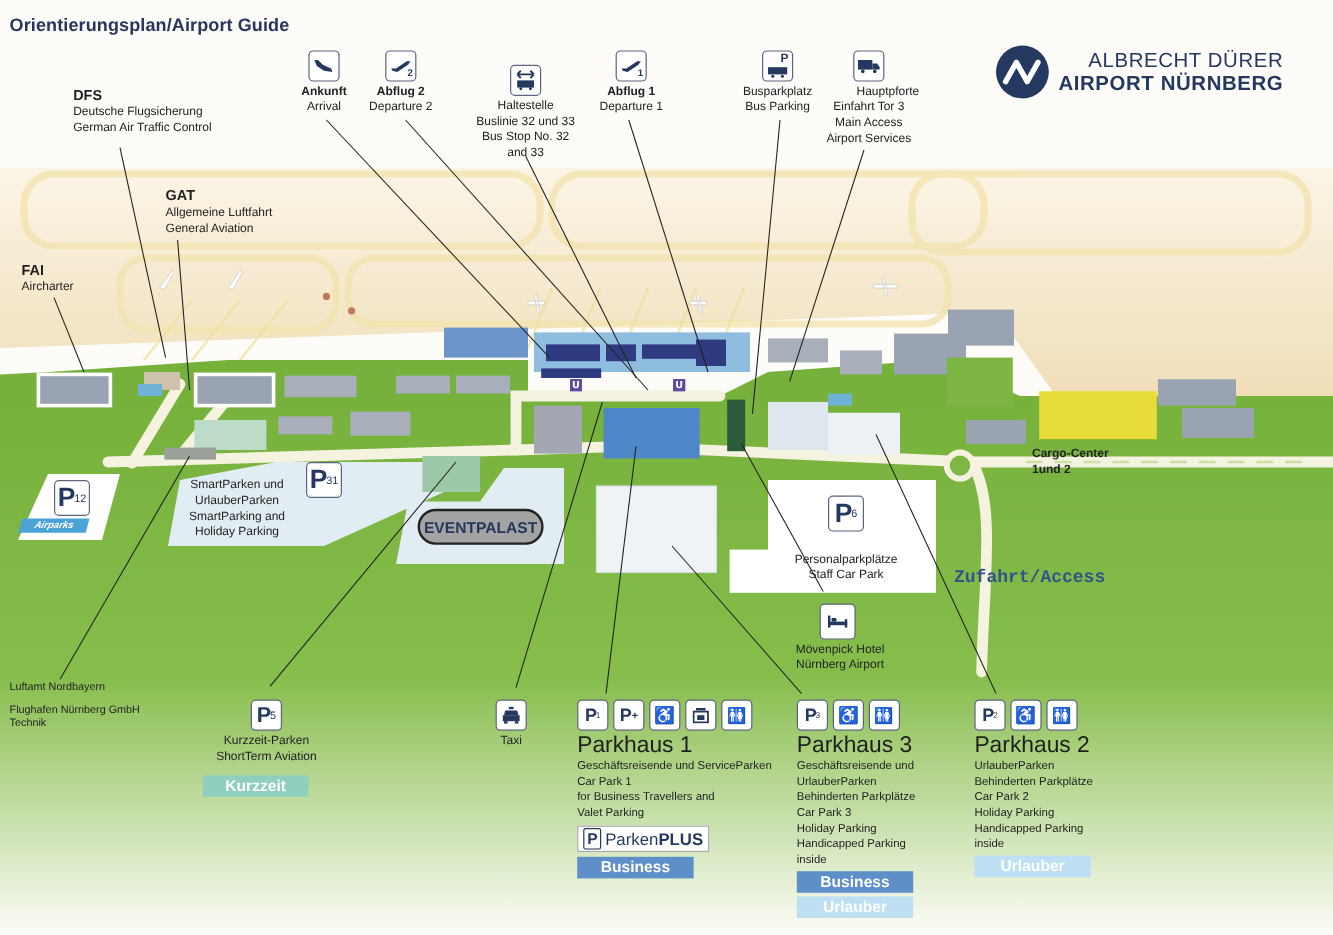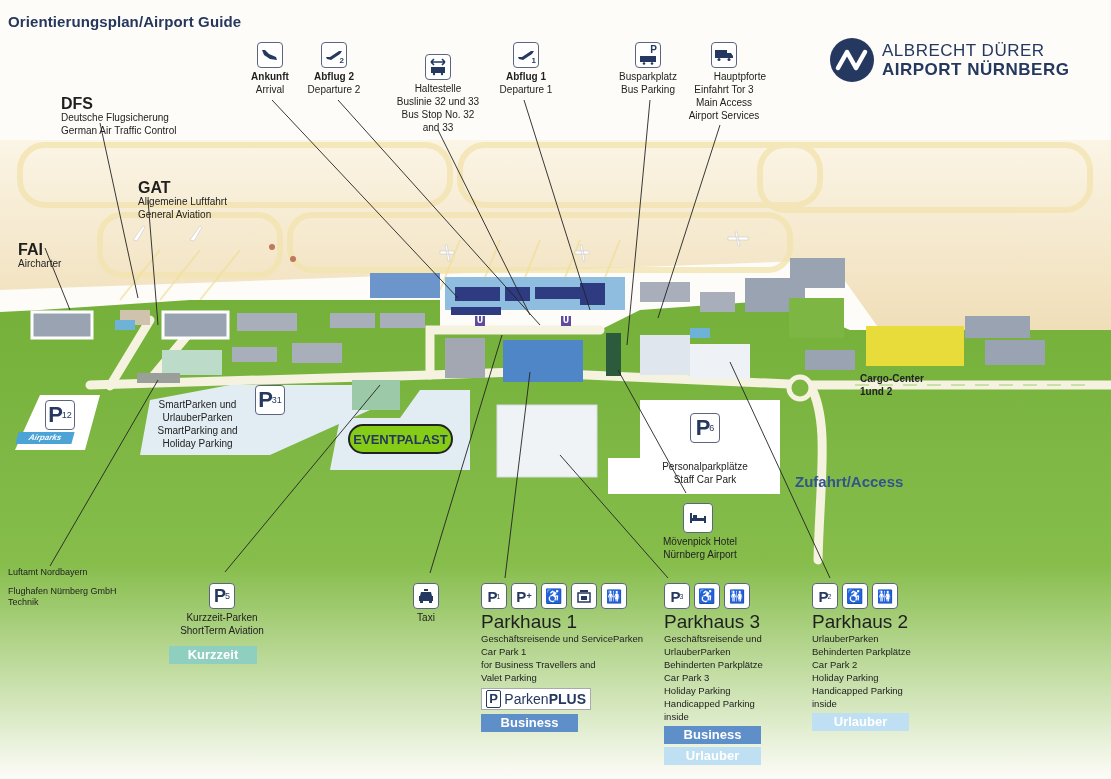--- a/index.html
+++ b/index.html
@@ -2,37 +2,37 @@
 <html><head>
 <meta charset="utf-8">
 <style>
   html,body{margin:0;padding:0;}
   body{width:1111px;height:779px;position:relative;overflow:hidden;background:#fdfcf8;font-family:"DejaVu Sans",sans-serif;color:#1e1e1e;}
   .abs{position:absolute;}
   #map-svg{position:absolute;left:0;top:0;width:1111px;height:779px;}
   .title{left:8px;top:13px;font-size:15px;font-weight:bold;color:#26375e;font-family:"Liberation Sans",sans-serif;letter-spacing:0.1px;}
   .logo-wrap{left:830px;top:38px;display:flex;align-items:center;}
   .logo-mark{width:44px;height:44px;border-radius:50%;background:#25385f;position:relative;margin-right:8px;}
-  .logo-text{font-family:"Liberation Sans",sans-serif;color:#25385f;line-height:19px;}
+  .logo-text{font-family:"Liberation Sans",sans-serif;color:#25385f;line-height:19px;text-align:right;}
   .logo-l1{font-size:17px;letter-spacing:0.5px;}
   .logo-l2{font-size:17px;font-weight:bold;letter-spacing:0.5px;}
   .lbl{font-family:"Liberation Sans",sans-serif;font-size:10px;line-height:13px;color:#222;}
   .lbl-c{text-align:center;}
-  .h-bold{font-weight:bold;font-size:16px;line-height:15px;color:#1f1f1f;margin-top:24px;}
+  .h-bold{font-weight:bold;font-size:12px;line-height:15px;color:#1f1f1f;}
   .icon-box{width:26px;height:26px;border:1.5px solid #5b6580;border-radius:4px;background:#fff;display:flex;align-items:center;justify-content:center;box-sizing:border-box;color:#25385f;font-weight:bold;font-family:"Liberation Sans",sans-serif;}
   .icon-box.big{width:30px;height:30px;}
   .pbig{font-size:22px;line-height:22px;}
   .psub{font-size:9px;font-weight:normal;vertical-align:-6px;margin-left:-1px;}
   .parkhaus-title{font-family:"Liberation Sans",sans-serif;font-size:19px;line-height:20px;color:#1f1f1f;}
   .tag{height:18px;line-height:18px;color:#fff;font-weight:bold;font-family:"Liberation Sans",sans-serif;font-size:13px;text-align:center;}
   .tag-kurz{background:#8fcfbf;}
   .tag-bus{background:#5e8fc9;}
   .tag-url{background:#bfe0f3;}
-  .eventpalast{left:348px;top:424px;width:105px;height:30px;border:2px solid #222;border-radius:16px;background:#84cc16;font-family:"Liberation Sans",sans-serif;font-weight:bold;font-size:13px;color:#26375e;display:flex;align-items:center;justify-content:center;box-sizing:border-box;}
-  .access{left:795px;top:473px;font-family:Liberation Sans, sans-serif;font-weight:bold;font-size:15px;color:#31558a;}
+  .eventpalast{left:348px;top:424px;width:105px;height:30px;border:2px solid #222;border-radius:16px;background:#a3a3a3;font-family:"Liberation Sans",sans-serif;font-weight:bold;font-size:13px;color:#26375e;display:flex;align-items:center;justify-content:center;box-sizing:border-box;}
+  .access{left:795px;top:473px;font-family:Liberation Mono, monospace;font-weight:bold;font-size:15px;color:#31558a;}
   .icon-row{display:flex;gap:4px;}
   .parkenplus{display:flex;align-items:center;border:1px solid #aaa;height:20px;padding:0 4px;font-family:"Liberation Sans",sans-serif;font-size:14px;color:#25385f;background:#fff;}
   .parkenplus .pp-icon{font-weight:bold;border:1.5px solid #25385f;border-radius:2px;width:14px;height:16px;line-height:16px;text-align:center;margin-right:3px;font-size:13px;}
   .airparks{left:17px;top:432px;width:56px;height:12px;background:#4ba3d6;color:#fff;font-size:8px;font-style:italic;font-weight:bold;text-align:center;line-height:12px;font-family:"Liberation Sans",sans-serif;transform:skewX(-15deg);}
 </style>
 </head>
 <body>
 
 <svg id="map-svg" viewBox="0 0 1111 779">
   <defs>

